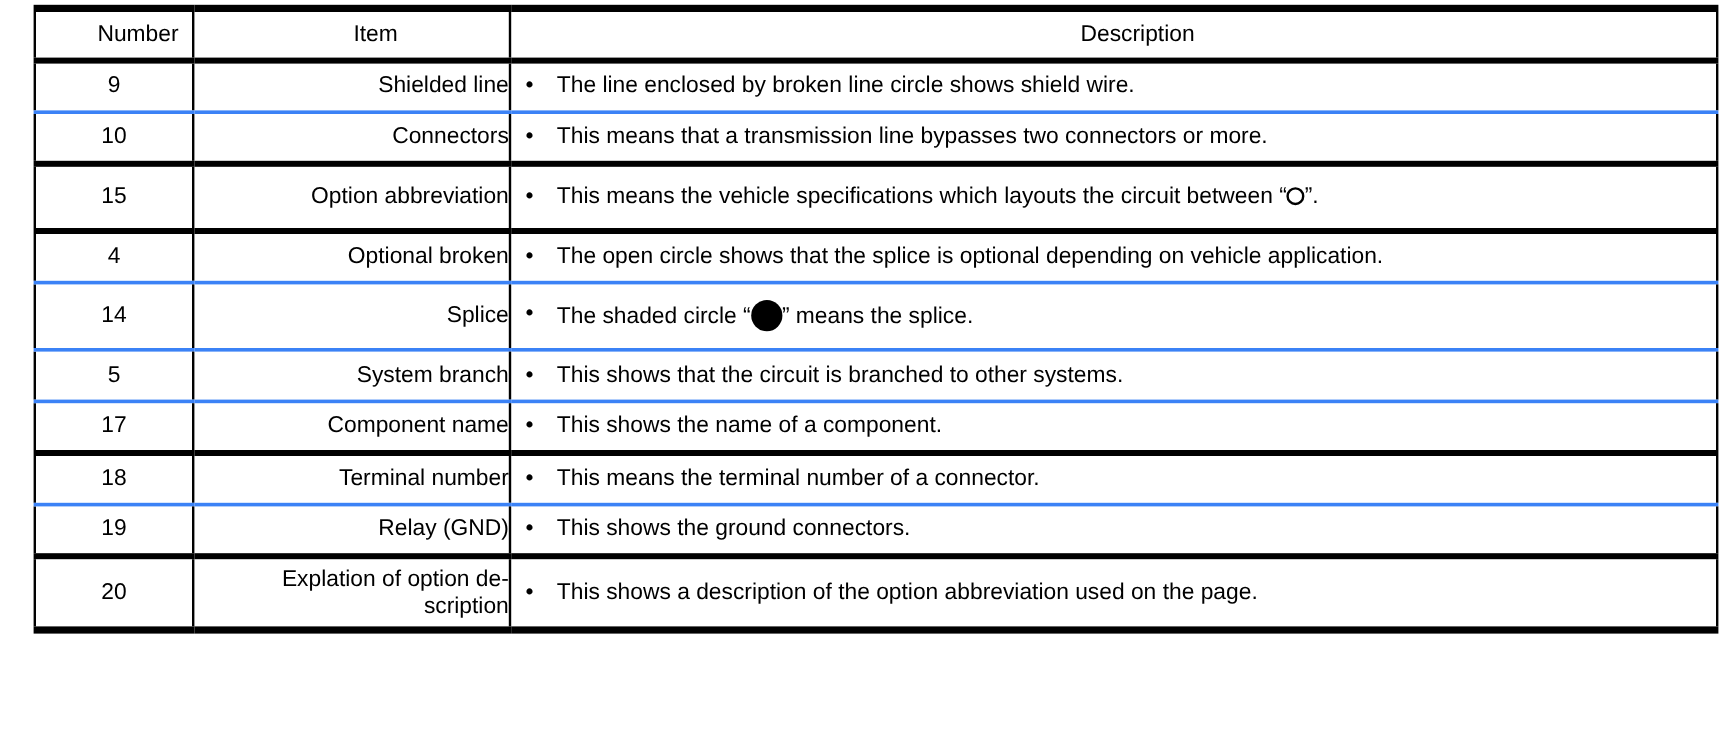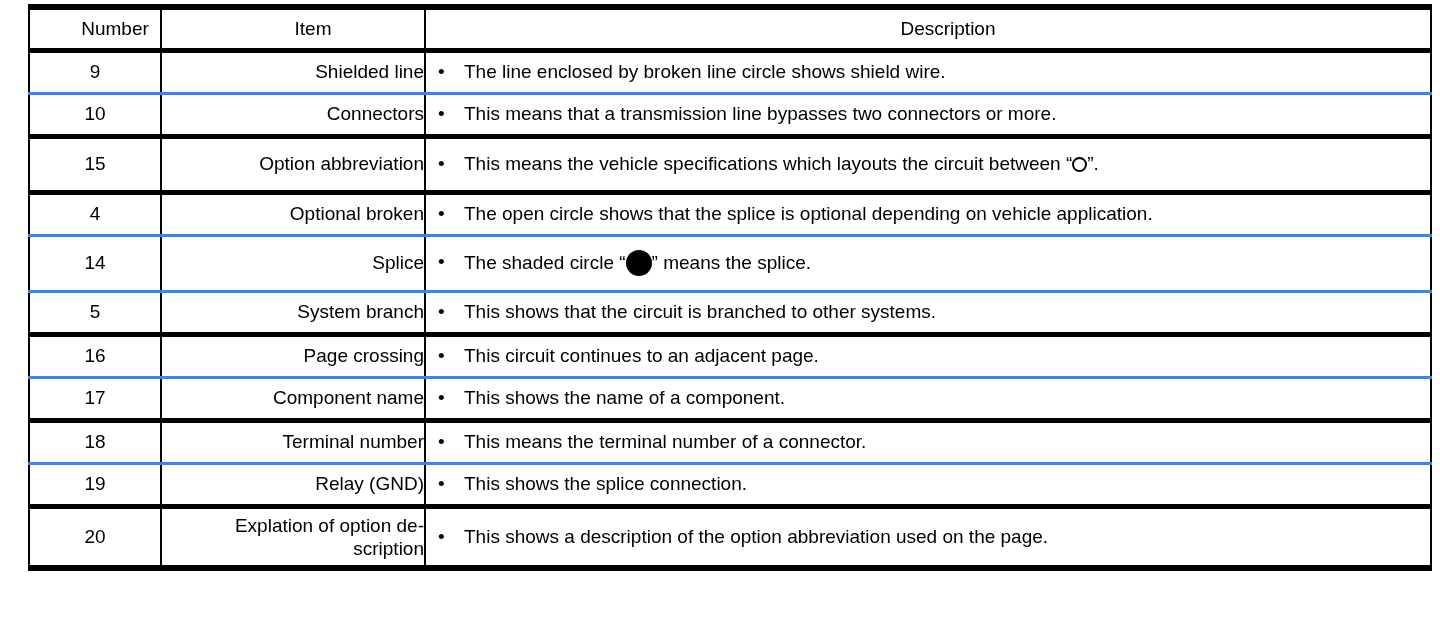--- a/index.html
+++ b/index.html
@@ -215,30 +215,20 @@
           <td class="cell-number">5</td>
           <td class="cell-item">System branch</td>
           <td class="cell-desc">
             <div class="desc-line">
               <span class="bullet">•</span>
               <span class="desc-text"><span>This shows that the circuit is branched to other systems.</span></span>
             </div>
           </td>
         </tr>
 
-        <tr class="thick-top row-h-normal">
-          <td class="cell-number">16</td>
-          <td class="cell-item">Page crossing</td>
-          <td class="cell-desc">
-            <div class="desc-line">
-              <span class="bullet">•</span>
-              <span class="desc-text"><span>This circuit continues to an adjacent page.</span></span>
-            </div>
-          </td>
-        </tr>
 
         <tr class="thin-top row-h-normal">
           <td class="cell-number">17</td>
           <td class="cell-item">Component name</td>
           <td class="cell-desc">
             <div class="desc-line">
               <span class="bullet">•</span>
               <span class="desc-text"><span>This shows the name of a component.</span></span>
             </div>
           </td>
@@ -254,21 +244,21 @@
             </div>
           </td>
         </tr>
 
         <tr class="thin-top row-h-normal">
           <td class="cell-number">19</td>
           <td class="cell-item">Relay (GND)</td>
           <td class="cell-desc">
             <div class="desc-line">
               <span class="bullet">•</span>
-              <span class="desc-text"><span>This shows the splice connection.</span></span>
+              <span class="desc-text"><span>This shows the ground connectors.</span></span>
             </div>
           </td>
         </tr>
 
         <tr class="thick-top row-h-wrap last-row">
           <td class="cell-number">20</td>
           <td class="cell-item">
             <span class="item-wrap-line">Explation of option de-</span>
             <span class="item-wrap-line">scription</span>
           </td>

